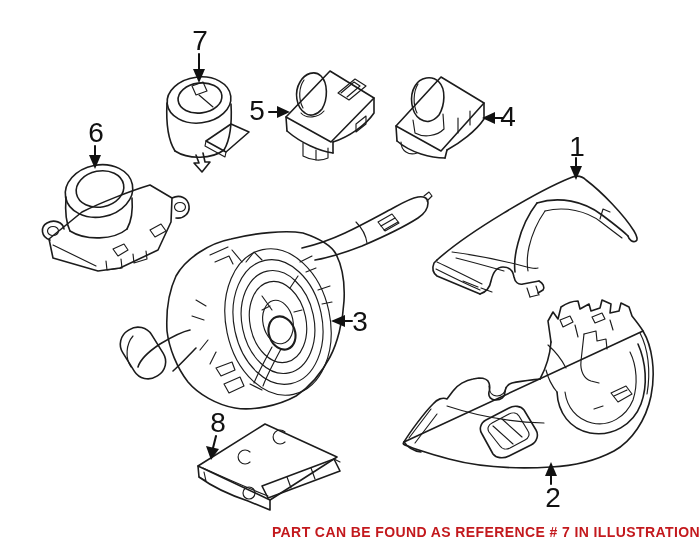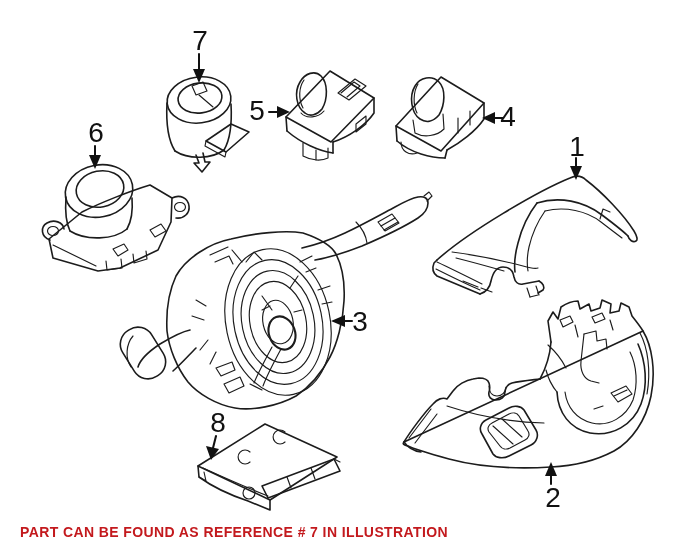--- a/index.html
+++ b/index.html
@@ -24,21 +24,21 @@
   svg .thick{stroke-width:2.1;}
   svg .lead{stroke:var(--label);stroke-width:2;}
   svg .head{fill:var(--label);stroke:none;}
   svg text.ref{
     fill:var(--label);stroke:none;
     font-family:"Liberation Sans", sans-serif;
     font-size:28px;font-weight:400;text-anchor:middle;
   }
   .caption{
     position:absolute;left:0;right:0;top:524px;height:22px;
-    text-align:left;
+    text-align:right;
     color:var(--caption-red);
     font-size:14px;font-weight:700;letter-spacing:0.4px;
     font-family:"Liberation Sans", sans-serif;
     white-space:nowrap;
     padding-left:20px;
   }
 </style>
 </head>
 <body>
 

